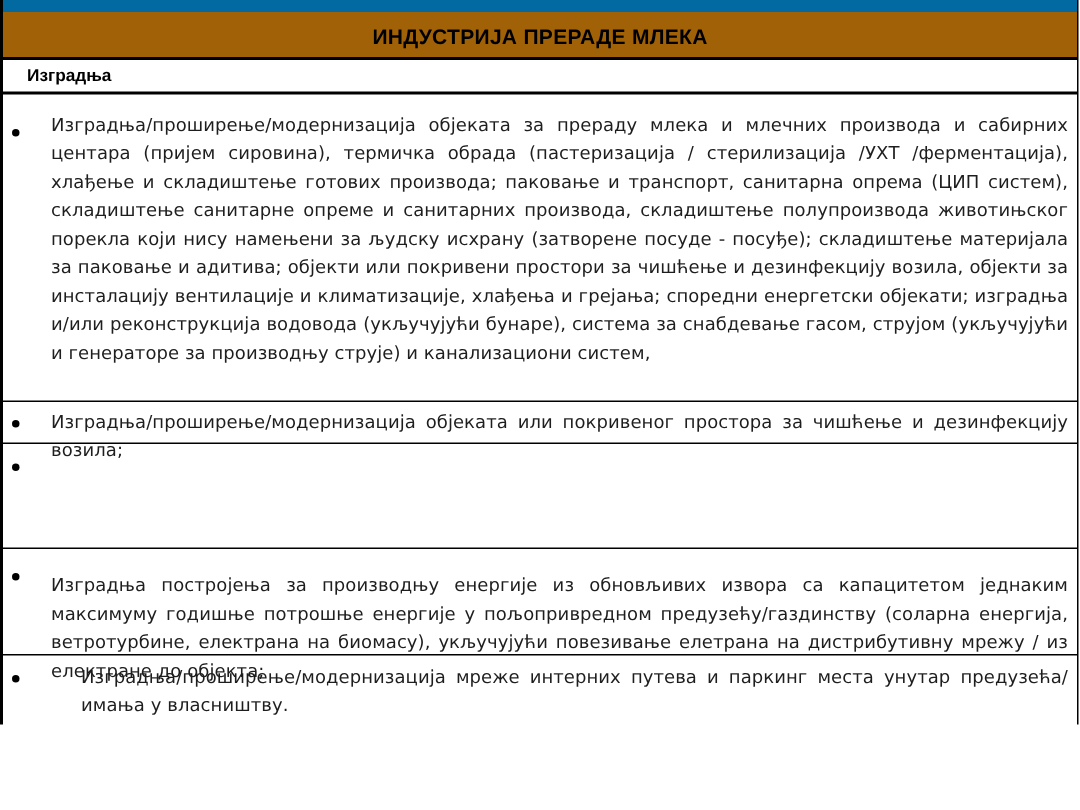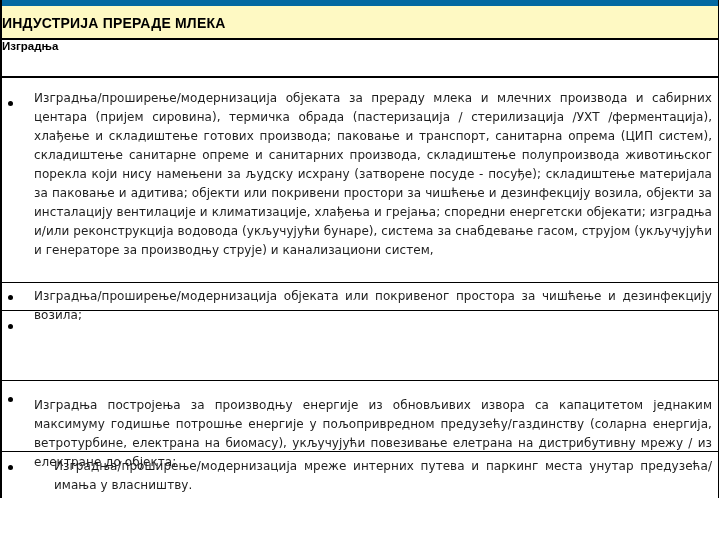--- a/index.html
+++ b/index.html
@@ -19,43 +19,44 @@
       position: absolute;
       left: 0;
       top: 0;
       width: 719px;
       border-left: 2px solid #000;
       border-right: 1px solid #000;
       box-sizing: border-box;
     }
     .title-row {
       height: 40px;
-      background: #fef9c3;
-      border-top: 6px solid #0369a1;
+      background: #a16207;
+      border-top: 8px solid #0369a1;
       border-bottom: 2px solid #000;
       box-sizing: border-box;
       display: flex;
       align-items: center;
-      justify-content: flex-start;
+      justify-content: center;
     }
     .title-text {
       font-family: "Liberation Sans", sans-serif;
       font-size: 14px;
       font-weight: bold;
       color: #000;
       letter-spacing: 0.2px;
       position: relative;
       top: 1px;
     }
     .section-row {
-      height: 38px;
+      height: 23px;
       border-bottom: 2px solid #000;
       box-sizing: border-box;
       display: flex;
-      padding-left: 0;
+      align-items: center;
+      padding-left: 16px;
     }
     .section-text {
       font-family: "Liberation Sans", sans-serif;
       font-size: 11.5px;
       font-weight: bold;
       color: #000;
     }
     .item-row {
       position: relative;
       border-bottom: 1px solid #000;

